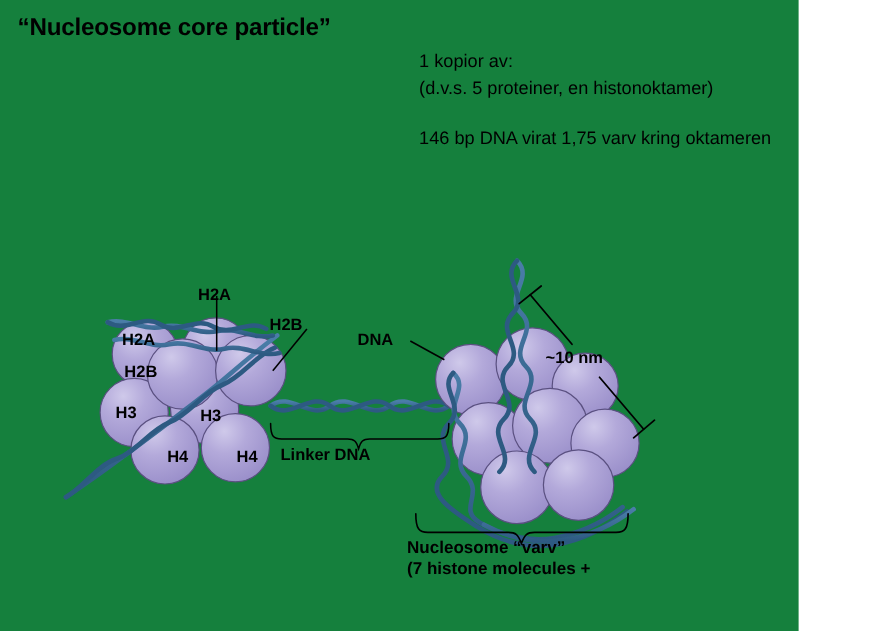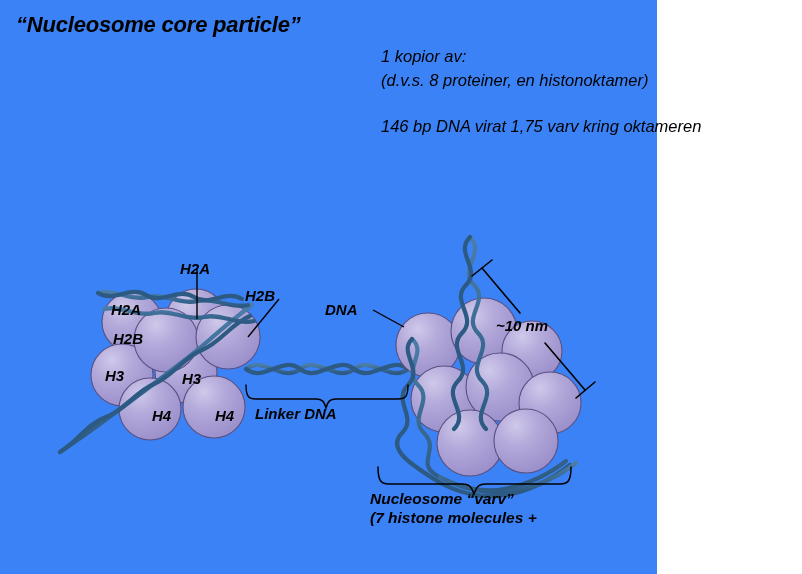--- a/index.html
+++ b/index.html
@@ -3,21 +3,21 @@
 <meta charset="utf-8">
 <style>
   html,body{margin:0;padding:0;}
   body{
     width:802px;height:574px;
     background:#ffffff;
     font-family:"Liberation Sans", sans-serif;
     overflow:hidden;
     position:relative;
   }
-  #slide{position:relative;width:657px;height:574px;background:#3b82f6;font-style:italic;}
+  #slide{position:relative;width:726px;height:574px;background:#15803d;}
 
   .slide-title{
     position:absolute;left:16px;top:12px;
     font-size:22px;font-weight:bold;color:#000;
     letter-spacing:-0.2px;white-space:nowrap;
   }
 
   .body-text{
     position:absolute;left:381px;top:26px;
     font-size:16.5px;color:#000;line-height:1.0;
@@ -44,21 +44,21 @@
 </head>
 <body>
 
 <div id="slide">
 
   <div class="slide-title">“Nucleosome core particle”</div>
 
   <div class="body-text">
     <span class="gap"></span>
     <span class="ln">1 kopior av:</span>
-    <span class="ln">(d.v.s. 8 proteiner, en histonoktamer)</span>
+    <span class="ln">(d.v.s. 5 proteiner, en histonoktamer)</span>
     <span class="gap"></span>
     <span class="ln">146 bp DNA virat 1,75 varv kring oktameren</span>
   </div>
 
   <div class="figure">
 
     <svg width="802" height="359" viewBox="0 0 802 359">
       <defs>
         <radialGradient id="sphGrad" cx="34%" cy="26%" r="78%">
           <stop offset="0%" stop-color="#cfc9ea"></stop>

